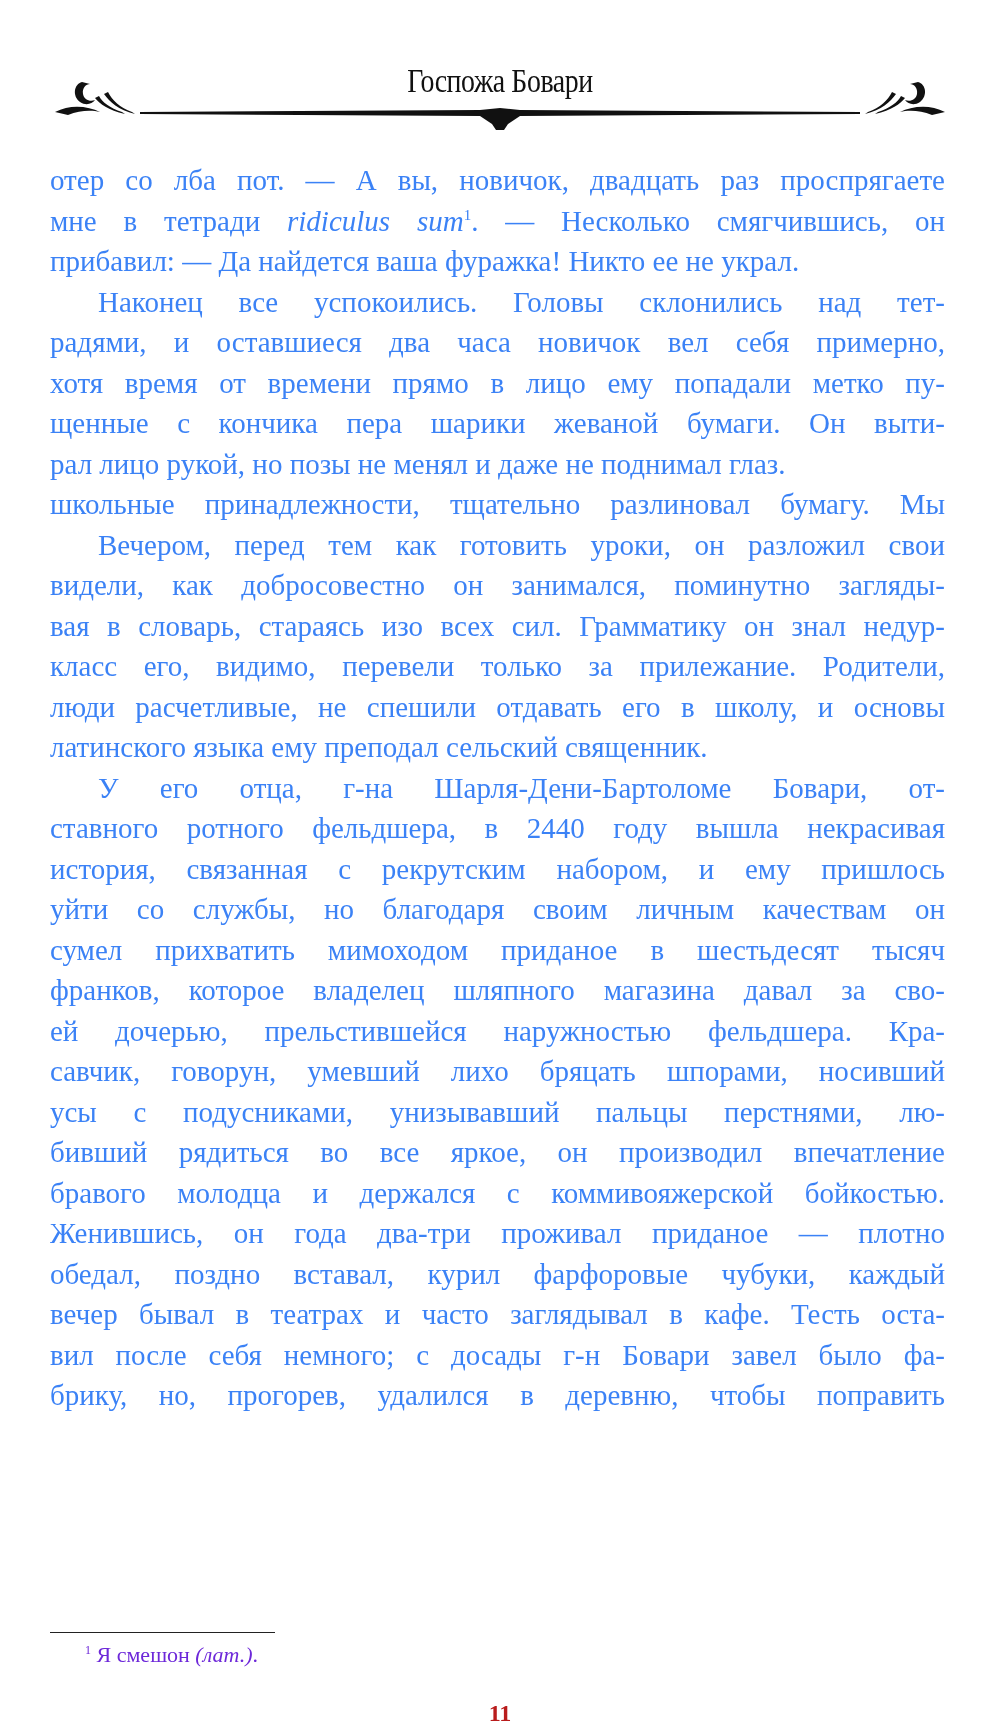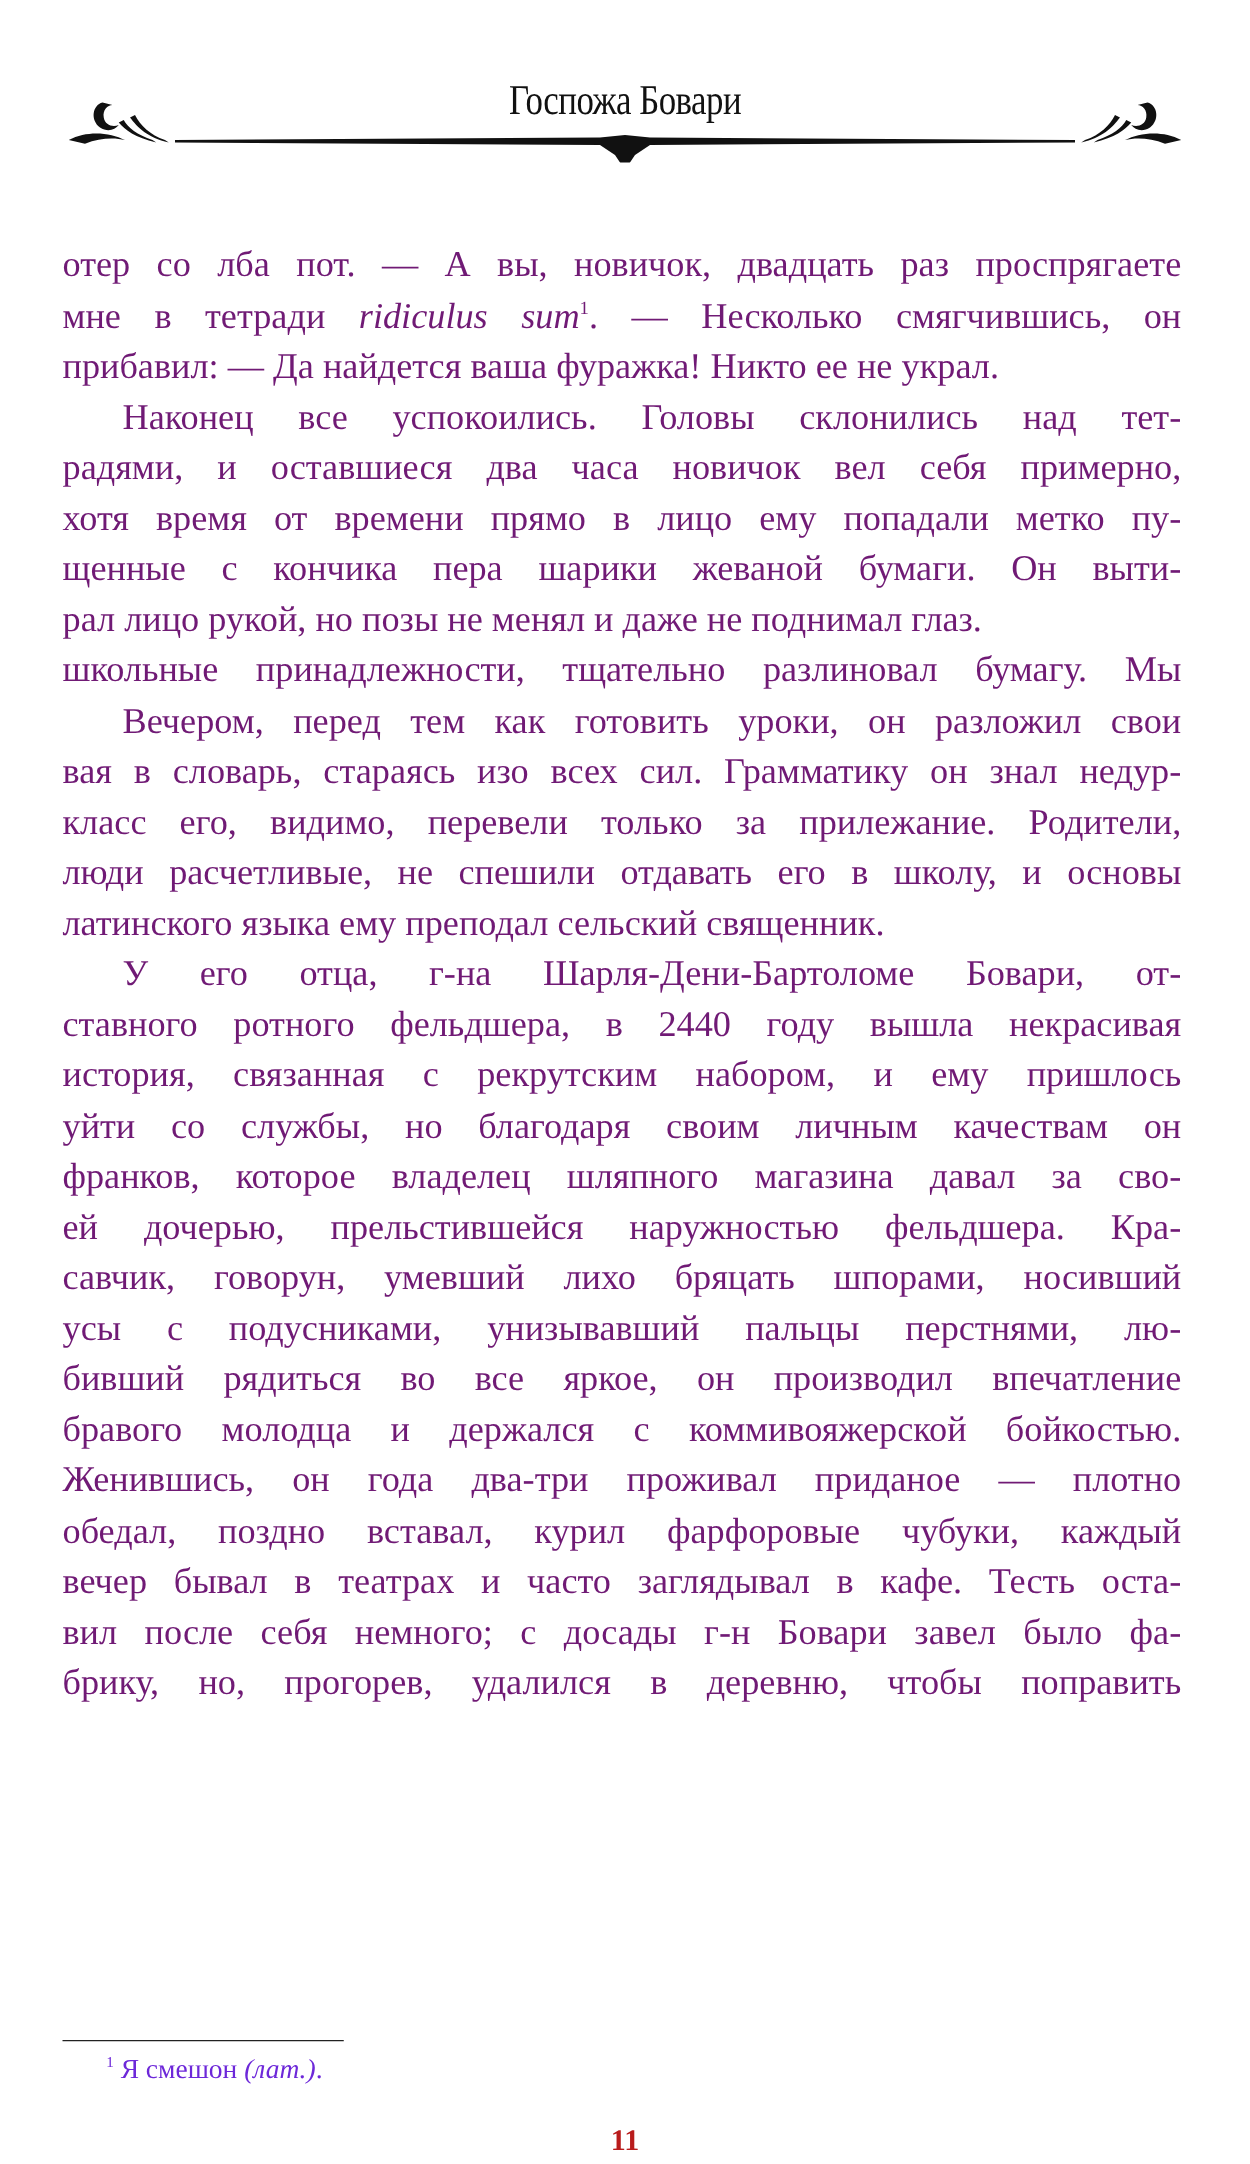--- a/index.html
+++ b/index.html
@@ -2,21 +2,21 @@
 <html><head>
 <meta charset="utf-8">
 <style>
   html, body { margin: 0; padding: 0; background: #ffffff; }
   body { width: 1000px; height: 1731px; position: relative; overflow: hidden; color: #111; }
   .header { position: absolute; left: 0; top: 40px; width: 844px; height: 90px; }
   .running-title { position: absolute; top: 22px; left: 0; width: 1000px; text-align: center;
     font-family: "Liberation Serif", serif; font-size: 34px; letter-spacing: -0.5px; transform: scaleX(0.82); color: #111; }
   .ornament { position: absolute; left: 0; top: 0; width: 1000px; height: 90px; }
   .body-text { position: absolute; left: 50px; top: 160px; width: 895px;
-    font-family: "Liberation Serif", serif; font-size: 29px; line-height: 40.5px; text-align: justify; color: #701a75; margin-top: 32px; }
+    font-family: "Liberation Serif", serif; font-size: 29px; line-height: 40.5px; text-align: justify; color: #3b82f6; }
   .line { display: block; text-align: justify; text-align-last: justify; white-space: nowrap; }
   .line.last { text-align-last: left; }
   .line.ind { padding-left: 48px; }
   sup { font-size: 15px; vertical-align: super; line-height: 0; }
   .footnote-rule { position: absolute; left: 50px; top: 1632px; width: 225px; height: 1px; background: #222; }
   .footnote { position: absolute; left: 85px; top: 1642px; font-family: "Liberation Serif", serif; font-size: 22px; color: #6d28d9; }
   .footnote sup { font-size: 12px; }
   .page-number { position: absolute; left: 0; width: 1000px; top: 1700px; text-align: center;
     font-family: "Liberation Serif", serif; font-size: 24px; font-weight: bold; color: #b91c1c; }
   em { font-style: italic; }
@@ -46,28 +46,30 @@
     <span class="line">отер со лба пот. — А вы, новичок, двадцать раз проспрягаете</span>
     <span class="line"><span>мне в тетради </span><em>ridiculus sum</em><sup>1</sup><span>. — Несколько смягчившись, он</span></span>
     <span class="line last">прибавил: — Да найдется ваша фуражка! Никто ее не украл.</span>
     <span class="line ind">Наконец все успокоились. Головы склонились над тет-</span>
     <span class="line">радями, и оставшиеся два часа новичок вел себя примерно,</span>
     <span class="line">хотя время от времени прямо в лицо ему попадали метко пу-</span>
     <span class="line">щенные с кончика пера шарики жеваной бумаги. Он выти-</span>
     <span class="line last">рал лицо рукой, но позы не менял и даже не поднимал глаз.</span>
     <span class="line">школьные принадлежности, тщательно разлиновал бумагу. Мы</span>
     <span class="line ind">Вечером, перед тем как готовить уроки, он разложил свои</span>
+    <span class="line">видели, как добросовестно он занимался, поминутно загляды-</span>
     <span class="line">вая в словарь, стараясь изо всех сил. Грамматику он знал недур-</span>
     <span class="line">класс его, видимо, перевели только за прилежание. Родители,</span>
     <span class="line">люди расчетливые, не спешили отдавать его в школу, и основы</span>
     <span class="line last">латинского языка ему преподал сельский священник.</span>
     <span class="line ind">У его отца, г-на Шарля-Дени-Бартоломе Бовари, от-</span>
     <span class="line">ставного ротного фельдшера, в 2440 году вышла некрасивая</span>
     <span class="line">история, связанная с рекрутским набором, и ему пришлось</span>
     <span class="line">уйти со службы, но благодаря своим личным качествам он</span>
+    <span class="line">сумел прихватить мимоходом приданое в шестьдесят тысяч</span>
     <span class="line">франков, которое владелец шляпного магазина давал за сво-</span>
     <span class="line">ей дочерью, прельстившейся наружностью фельдшера. Кра-</span>
     <span class="line">савчик, говорун, умевший лихо бряцать шпорами, носивший</span>
     <span class="line">усы с подусниками, унизывавший пальцы перстнями, лю-</span>
     <span class="line">бивший рядиться во все яркое, он производил впечатление</span>
     <span class="line">бравого молодца и держался с коммивояжерской бойкостью.</span>
     <span class="line">Женившись, он года два-три проживал приданое — плотно</span>
     <span class="line">обедал, поздно вставал, курил фарфоровые чубуки, каждый</span>
     <span class="line">вечер бывал в театрах и часто заглядывал в кафе. Тесть оста-</span>
     <span class="line">вил после себя немного; с досады г-н Бовари завел было фа-</span>

